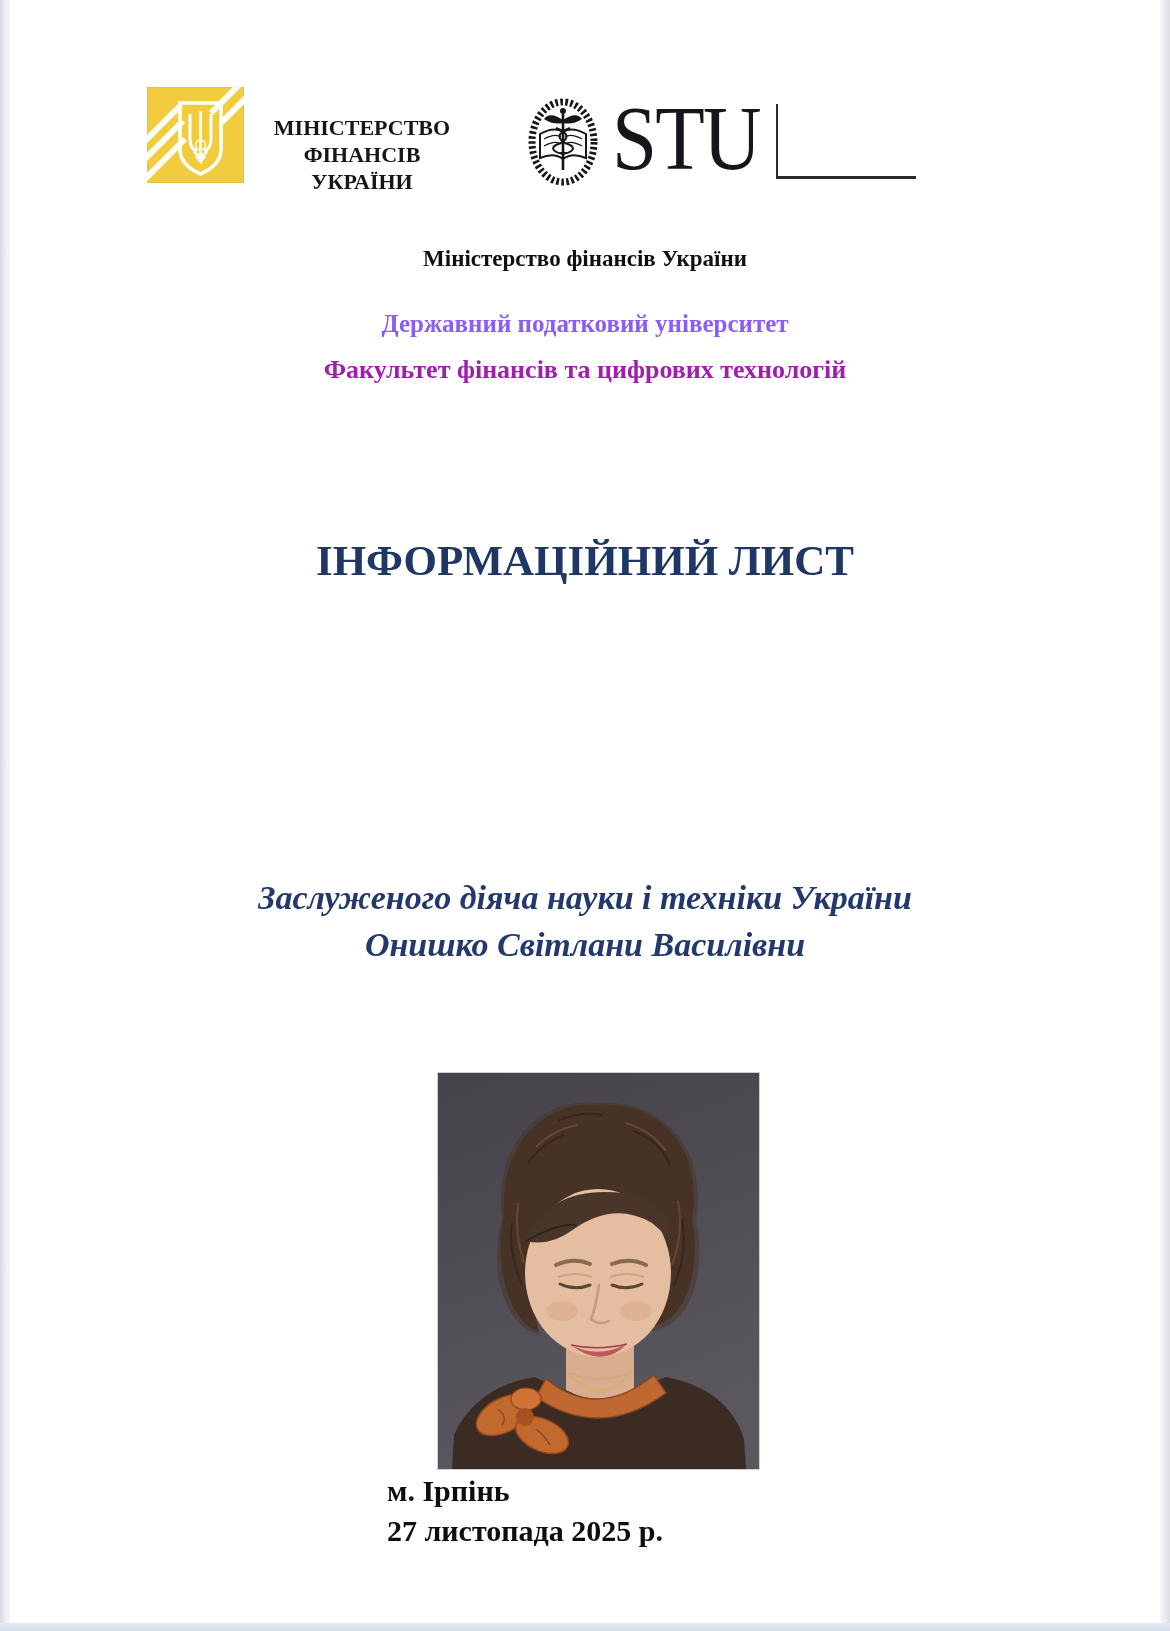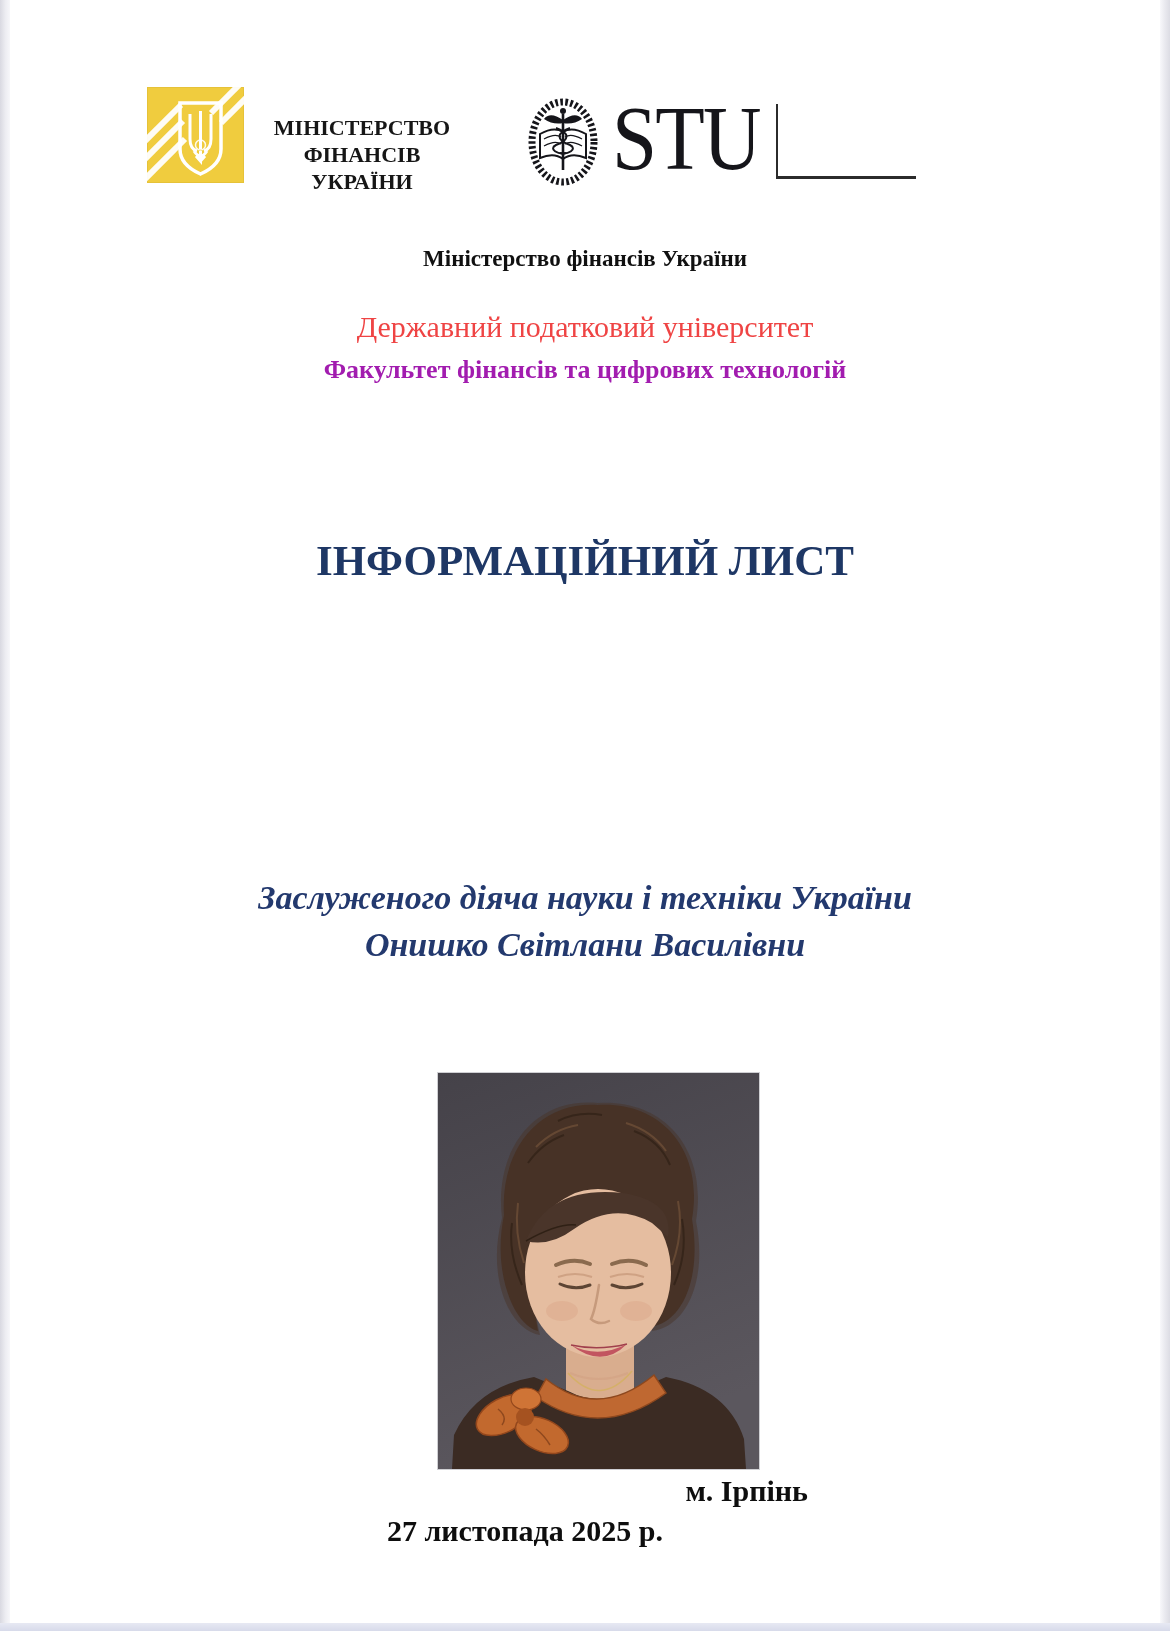--- a/index.html
+++ b/index.html
@@ -22,35 +22,35 @@
     font-weight:bold;font-size:22px;line-height:27px;color:#161616;margin-top:20px;}
   #stu-emblem{left:518px;top:98px;width:70px;height:88px;}
   #stu-abbr{left:602px;top:94px;font-size:90px;line-height:90px;font-weight:normal;
     letter-spacing:-2px;color:#15151a;transform:scaleX(0.9);transform-origin:left top;}
   #stu-separator{left:766px;top:104px;width:2px;height:74px;background:#2b2b2b;}
   #stu-name{left:779px;top:101px;font-size:18px;line-height:23px;letter-spacing:2px;color:#2d2d33;}
   #stu-underline{left:766px;top:176px;width:140px;height:3px;background:#2b2b2b;}
 
   
   #org-line1{top:246px;font-size:23px;font-weight:bold;color:#101010;}
-  #org-line2{top:310px;font-size:30px;font-weight:normal;color:#ef4444;}
+  #org-line2{top:310px;font-size:25px;font-weight:bold;color:#8b5cf6;}
   #org-line3{top:355px;font-size:26px;font-weight:bold;color:#a21caf;}
 
   
   #doc-title{top:536px;font-size:43px;font-weight:bold;color:#1e3765;letter-spacing:0px;}
   #event-type{top:682px;font-size:43px;font-weight:bold;color:#1e3765;}
   #event-title{top:741px;font-size:34px;font-weight:bold;color:#0e0e0e;line-height:47px;}
   #dedication{top:874px;font-size:34px;font-weight:bold;font-style:italic;color:#23396e;line-height:47px;}
 
   
   #honoree-photo{left:427px;top:1072px;width:321px;height:396px;border:1px solid #cfcfd3;box-sizing:content-box;}
   #honoree-photo svg{display:block;}
 
   
-  #place-line{left:377px;top:1474px;width:421px;text-align:right;font-size:30px;font-weight:bold;color:#0e0e0e;}
+  #place-line{left:377px;top:1474px;width:421px;text-align:left;font-size:30px;font-weight:bold;color:#0e0e0e;}
   #date-line{left:377px;top:1514px;width:421px;text-align:left;font-size:30px;font-weight:bold;color:#0e0e0e;}
 </style>
 </head>
 <body>
 
 <div id="screenshot">
   <div class="edge" id="edge-left"></div>
   <div class="edge" id="edge-right"></div>
   <div class="edge" id="edge-bottom"></div>
 

